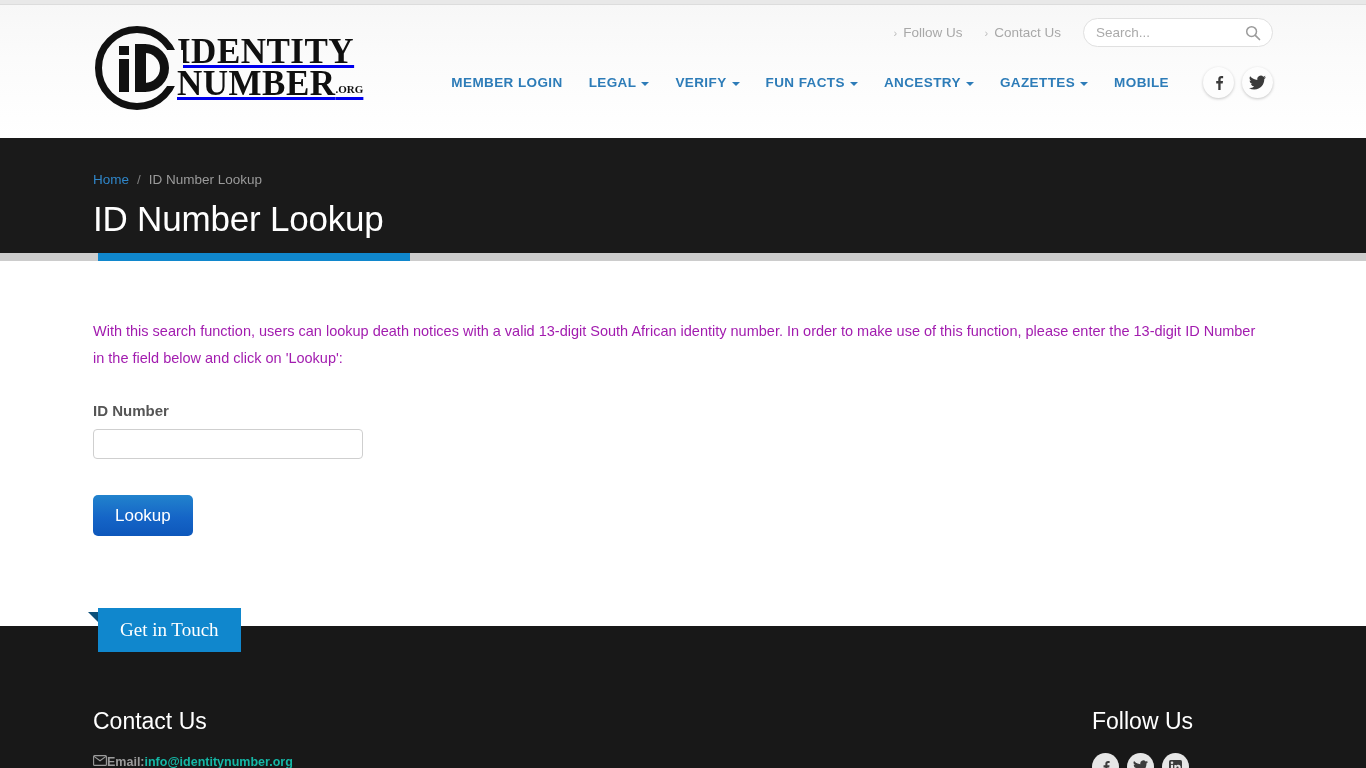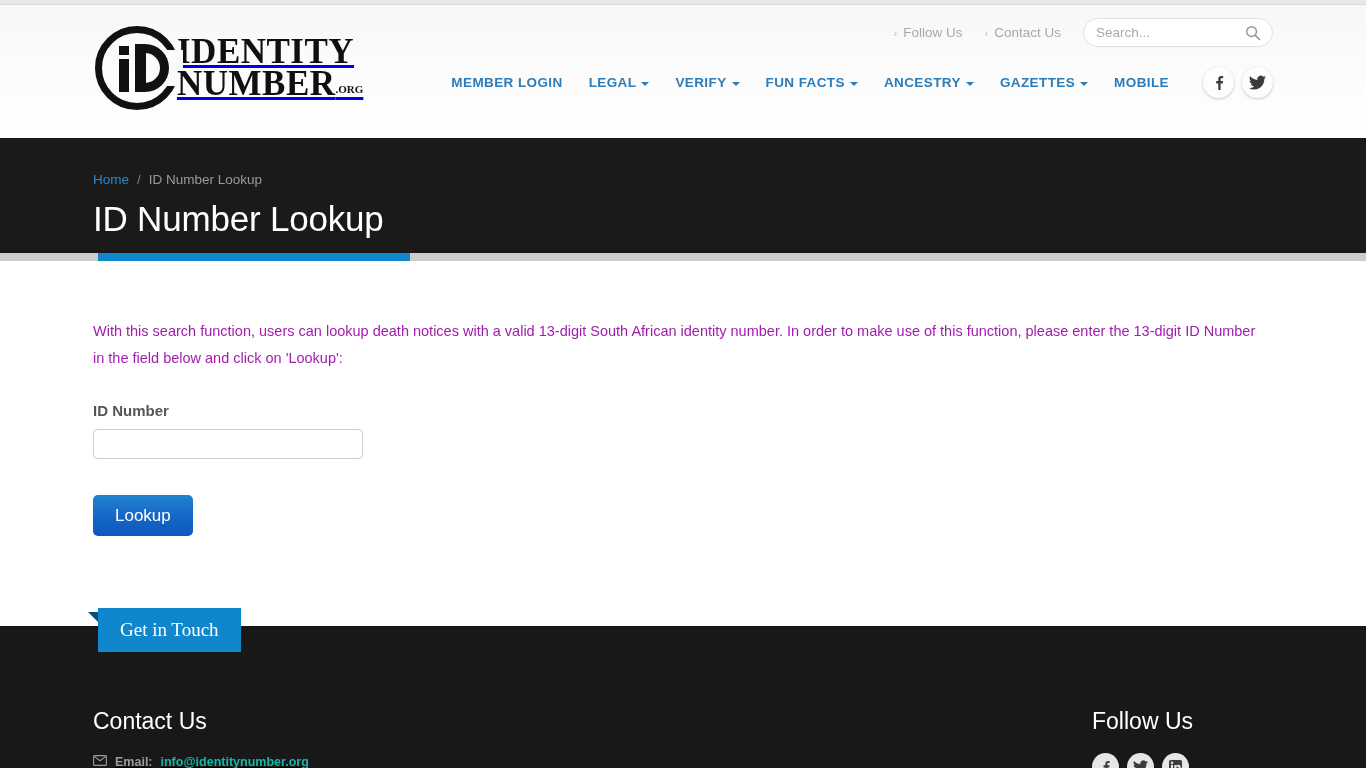--- a/index.html
+++ b/index.html
@@ -331,23 +331,22 @@
     font-size: 23px;
     color: #ffffff;
     font-weight: 400;
   }
   .footer-contact { position: absolute; left: 0; top: 82px; }
   .footer-follow { position: absolute; right: 80px; top: 82px; }
   .email-line {
     margin-top: 20px;
     display: flex;
     align-items: center;
-    gap: 8px;
+    gap: 0;
     font-size: 12.5px;
-    text-decoration: underline;
   }
   .email-label { color: #9b9b9b; font-weight: 700; }
   .email-value { color: #14b8a6; font-weight: 700; text-decoration: none; }
   .footer-social {
     margin-top: 18px;
     display: flex;
     gap: 8px;
   }
   .fcircle {
     width: 27px; height: 27px;

